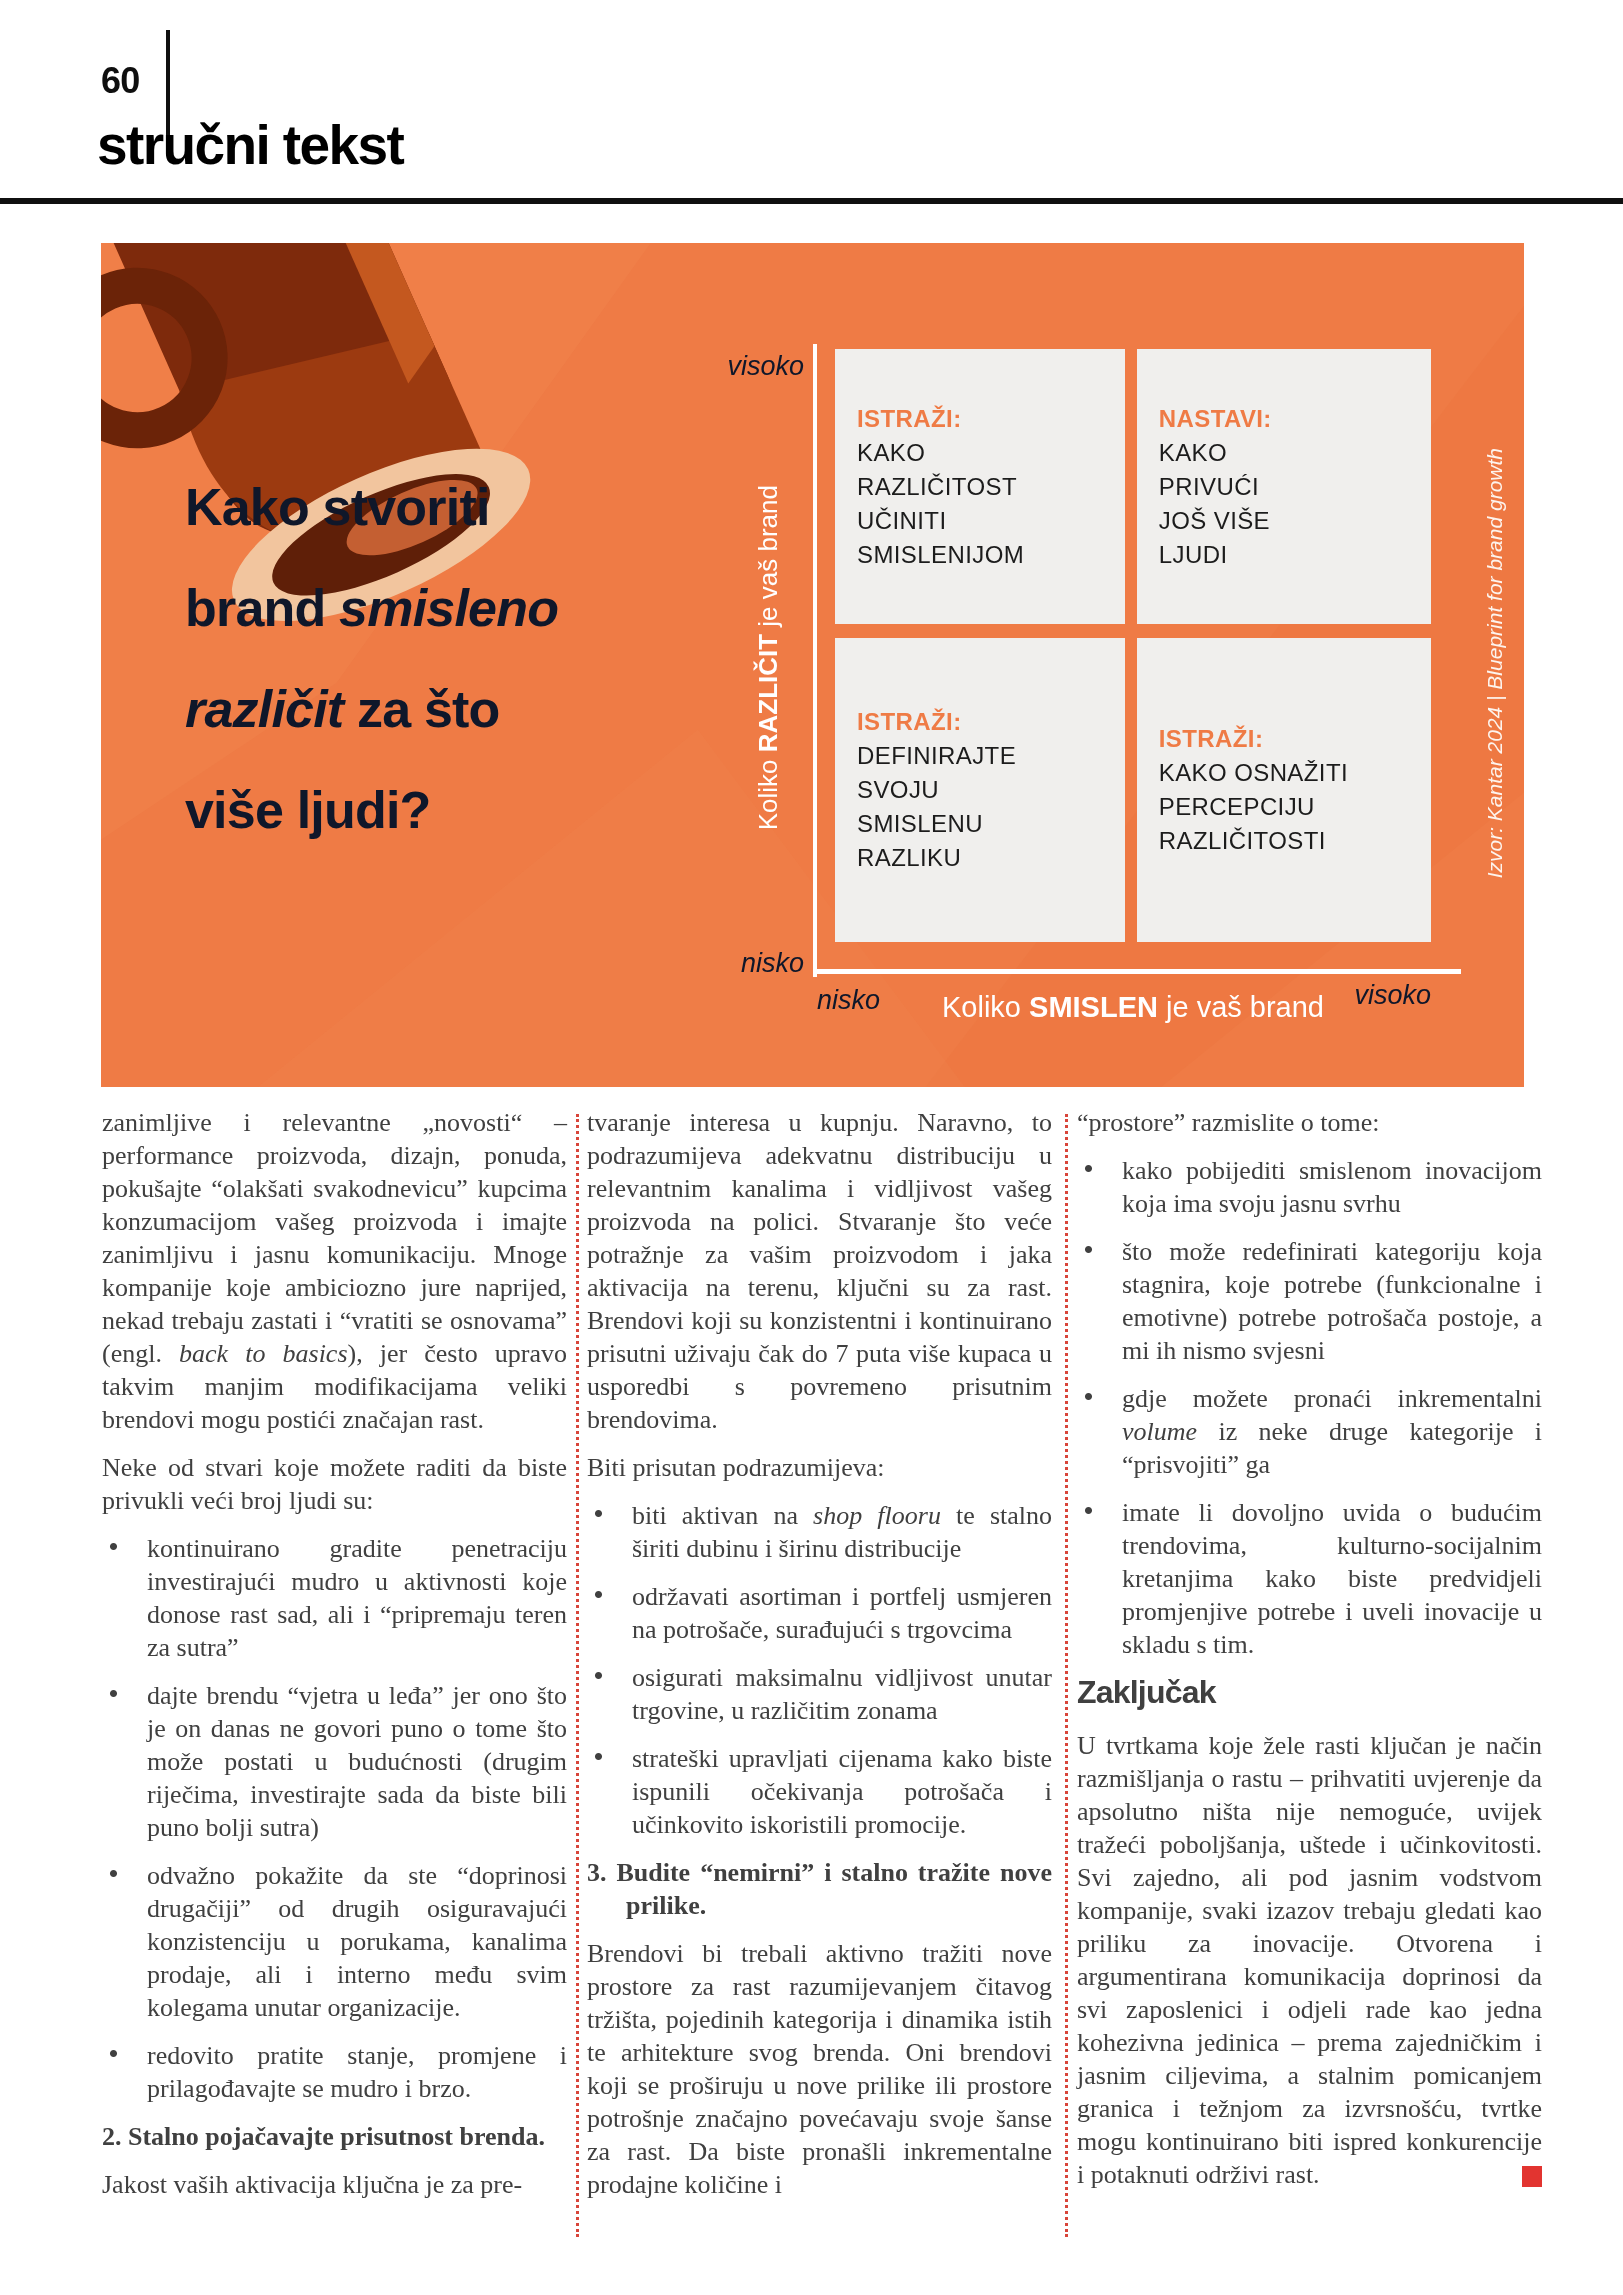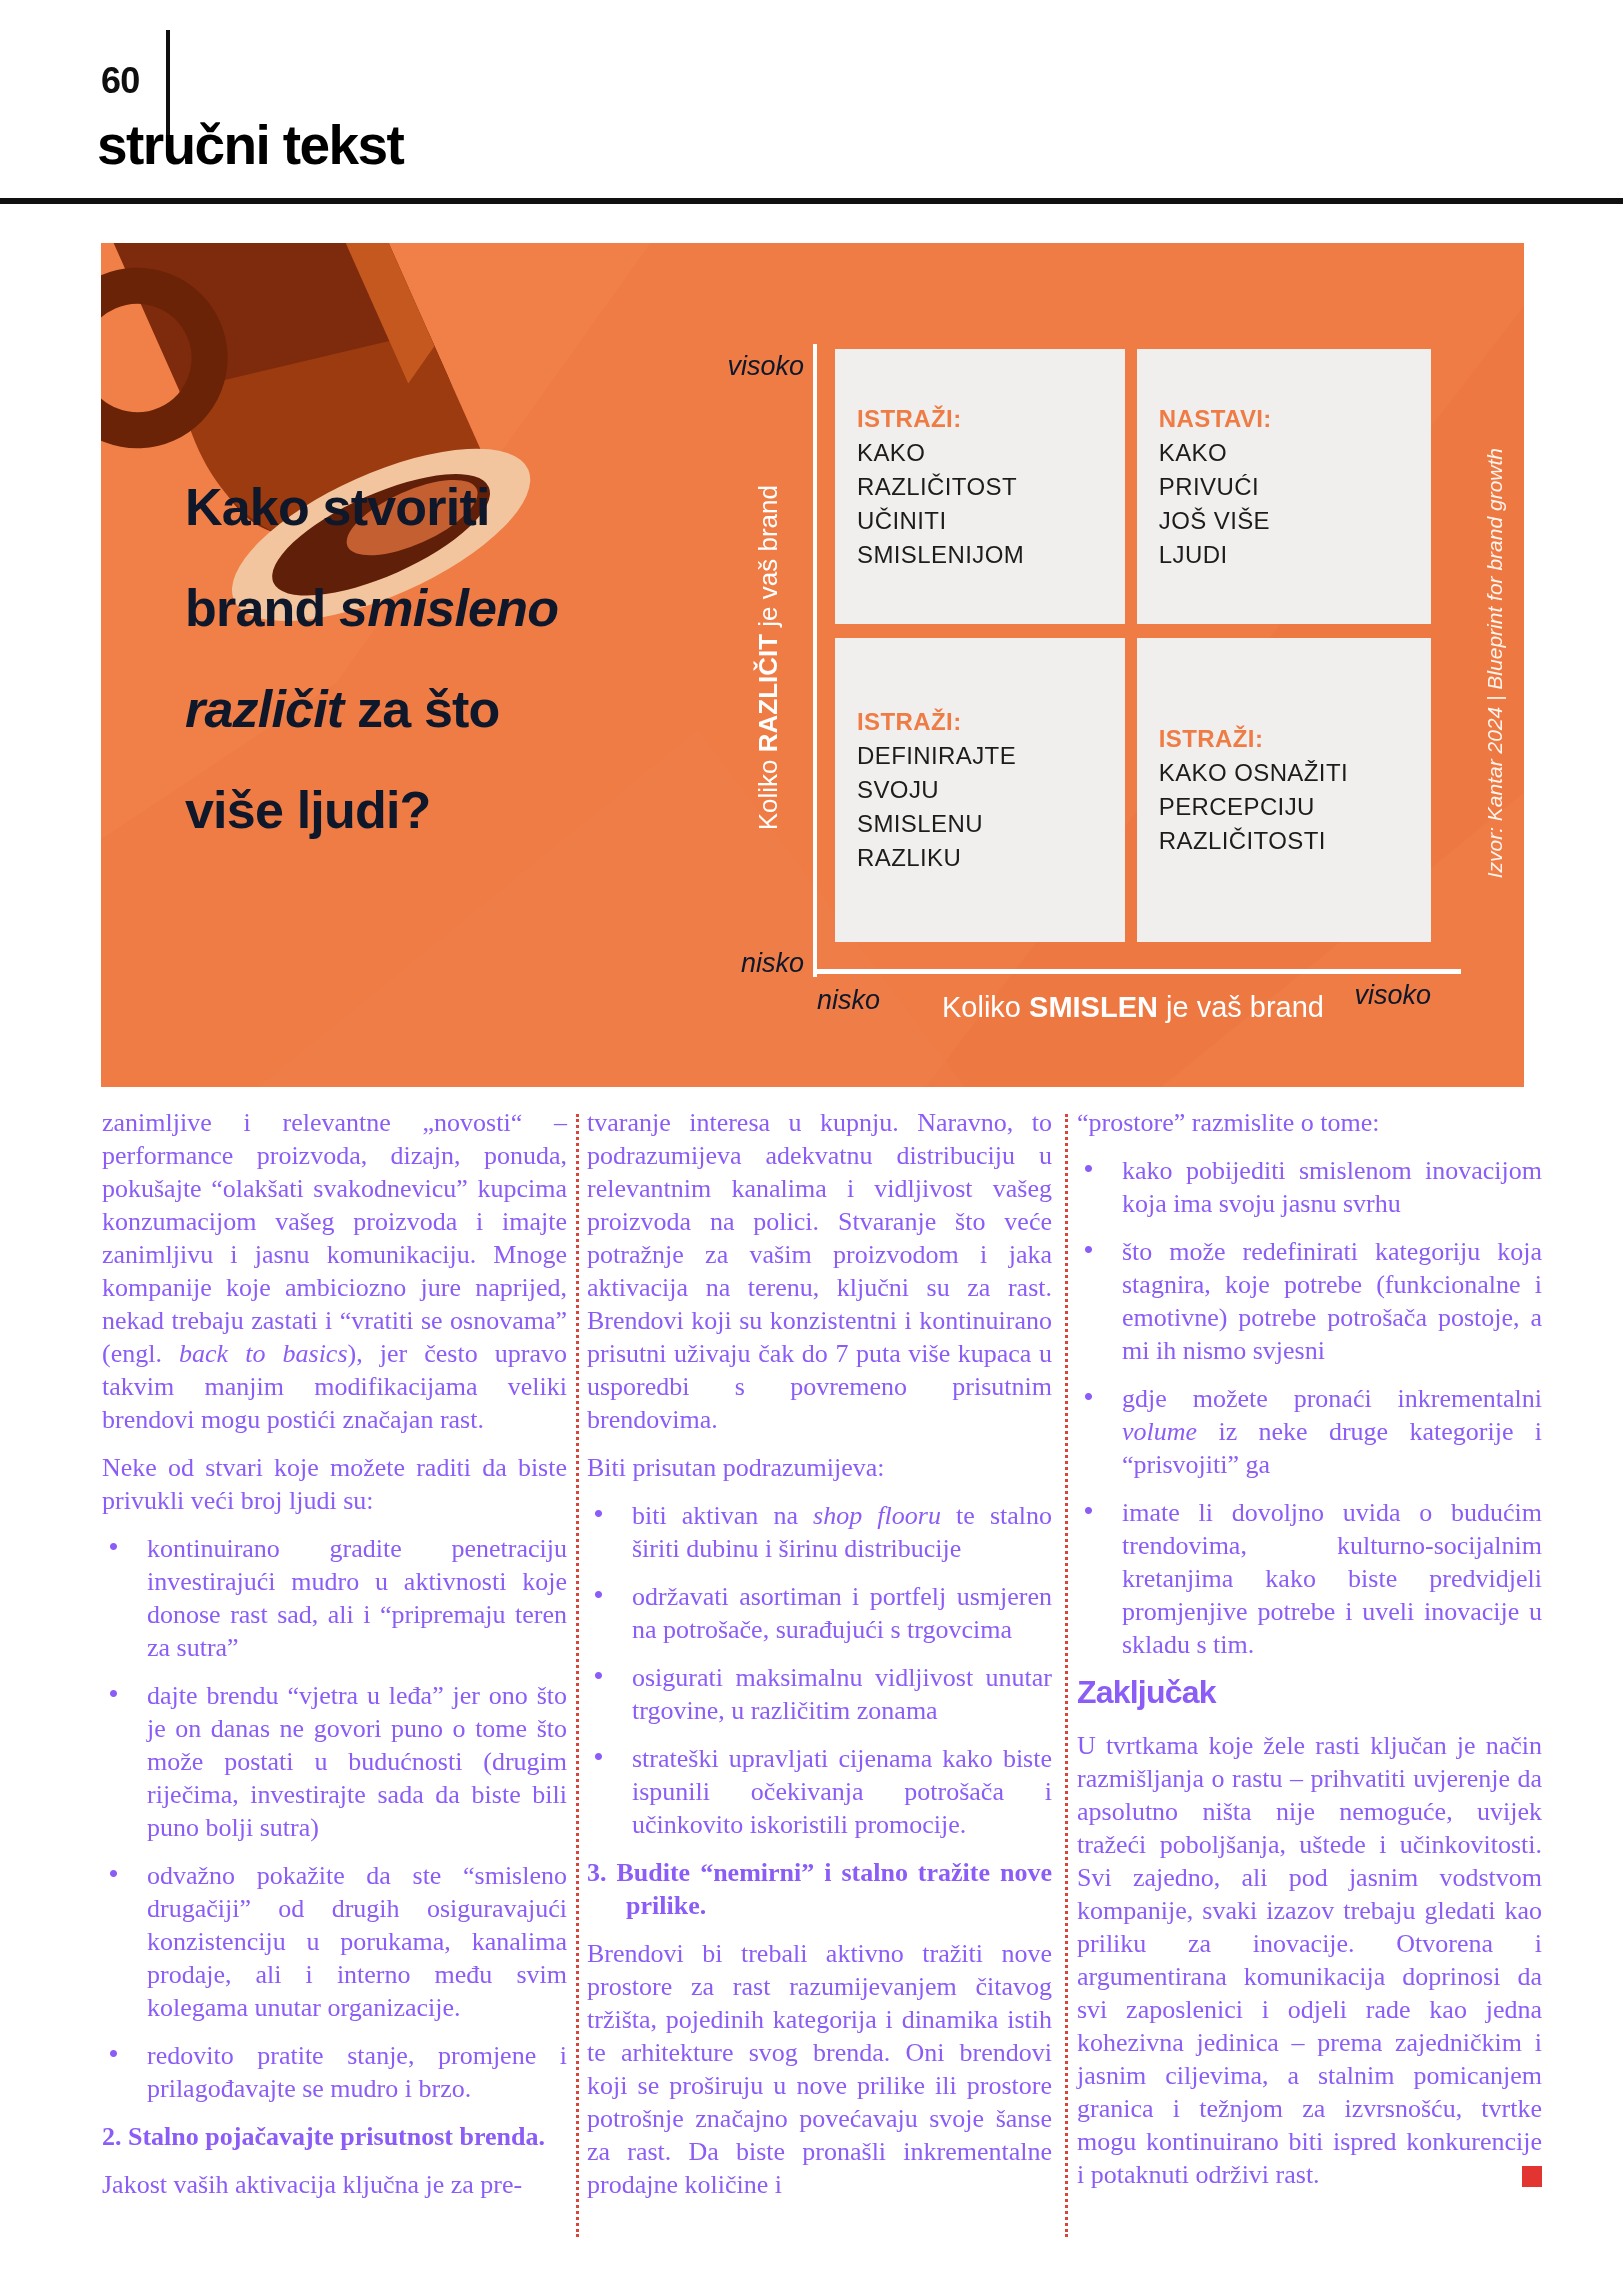--- a/index.html
+++ b/index.html
@@ -40,21 +40,21 @@
              grid-template-columns:290px 294px;grid-template-rows:275px 304px;gap:14px 11.8px;}
   .quad{background:#f0efed;display:flex;flex-direction:column;justify-content:center;padding-left:22px;box-sizing:border-box;}
   .quad .qh{color:#ef7b45;font-weight:bold;font-size:24px;line-height:34px;letter-spacing:0.4px;}
   .quad .ql{color:#1c1c1c;font-size:24px;line-height:34px;letter-spacing:0.4px;}
 
   .source-note{position:absolute;right:11px;top:102px;height:636px;width:36px;display:flex;align-items:center;justify-content:center;}
   .source-note .txt{writing-mode:vertical-rl;transform:rotate(180deg);font-size:21px;font-style:italic;color:#fdf4ee;white-space:nowrap;}
 
   
   .col{position:absolute;top:1106px;width:465px;font-family:"Liberation Serif",serif;
-       font-size:26px;line-height:33px;text-align:justify;color:#8b5cf6;}
+       font-size:26px;line-height:33px;text-align:justify;color:#404040;}
   .col-0{left:102px;} .col-1{left:587px;} .col-2{left:1077px;}
   .col-div{position:absolute;top:1114px;height:1123px;width:0;border-left:3.1px dotted #d8453a;}
   .col-div.d1{left:576px;} .col-div.d2{left:1065px;}
 
   .body-p{margin:0 0 15px 0;}
   .bullet{position:relative;padding-left:45px;margin:0 0 15px 0;box-sizing:border-box;}
   .bullet .dot{position:absolute;left:6.3px;top:-2.4px;font-size:30px;}
   .h-num{font-weight:bold;margin:0 0 15px 0;padding-left:39px;text-indent:-39px;}
   .h-sans{font-family:"Liberation Sans",sans-serif;font-weight:bold;font-size:32px;
           margin:6.3px 0 20.4px 0;text-align:left;letter-spacing:-0.8px;}
@@ -144,21 +144,21 @@
     <div class="source-note">
       <span class="txt">Izvor: Kantar 2024 | Blueprint for brand growth</span>
     </div>
   </div>
 
   <div class="col col-0" id="col-0">
       <p class="body-p"><span>zanimljive i relevantne „novosti“ – performance proizvoda, dizajn, ponuda, pokušajte “olakšati svakodnevicu” kupcima konzumacijom vašeg proizvoda i imajte zanimljivu i jasnu komunikaciju. Mnoge kompanije koje ambiciozno jure naprijed, nekad trebaju zastati i “vratiti se osnovama” (engl. </span><i>back to basics</i><span>), jer često upravo takvim manjim modifikacijama veliki brendovi mogu postići značajan rast.</span></p>
       <p class="body-p"><span>Neke od stvari koje možete raditi da biste privukli veći broj ljudi su:</span></p>
       <div class="bullet"><span class="dot">•</span><span><span>kontinuirano gradite penetraciju investirajući mudro u aktivnosti koje donose rast sad, ali i “pripremaju teren za sutra”</span></span></div>
       <div class="bullet"><span class="dot">•</span><span><span>dajte brendu “vjetra u leđa” jer ono što je on danas ne govori puno o tome što može postati u budućnosti (drugim riječima, investirajte sada da biste bili puno bolji sutra)</span></span></div>
-      <div class="bullet"><span class="dot">•</span><span><span>odvažno pokažite da ste “smisleno drugačiji” od drugih osiguravajući konzistenciju u porukama, kanalima prodaje, ali i interno među svim kolegama unutar organizacije.</span></span></div>
+      <div class="bullet"><span class="dot">•</span><span><span>odvažno pokažite da ste “doprinosi drugačiji” od drugih osiguravajući konzistenciju u porukama, kanalima prodaje, ali i interno među svim kolegama unutar organizacije.</span></span></div>
       <div class="bullet"><span class="dot">•</span><span><span>redovito pratite stanje, promjene i prilagođavajte se mudro i brzo.</span></span></div>
       <p class="h-num"><span>2. Stalno pojačavajte prisutnost brenda.</span></p>
       <p class="body-p"><span>Jakost vaših aktivacija ključna je za pre-</span></p>
     </div>
   <div class="col col-1" id="col-1">
       <p class="body-p"><span>tvaranje interesa u kupnju. Naravno, to podrazumijeva adekvatnu distribuciju u relevantnim kanalima i vidljivost vašeg proizvoda na polici. Stvaranje što veće potražnje za vašim proizvodom i jaka aktivacija na terenu, ključni su za rast. Brendovi koji su konzistentni i kontinuirano prisutni uživaju čak do 7 puta više kupaca u usporedbi s povremeno prisutnim brendovima.</span></p>
       <p class="body-p"><span>Biti prisutan podrazumijeva:</span></p>
       <div class="bullet"><span class="dot">•</span><span><span>biti aktivan na </span><i>shop flooru</i><span> te stalno širiti dubinu i širinu distribucije</span></span></div>
       <div class="bullet"><span class="dot">•</span><span><span>održavati asortiman i portfelj usmjeren na potrošače, surađujući s trgovcima</span></span></div>
       <div class="bullet"><span class="dot">•</span><span><span>osigurati maksimalnu vidljivost unutar trgovine, u različitim zonama</span></span></div>

